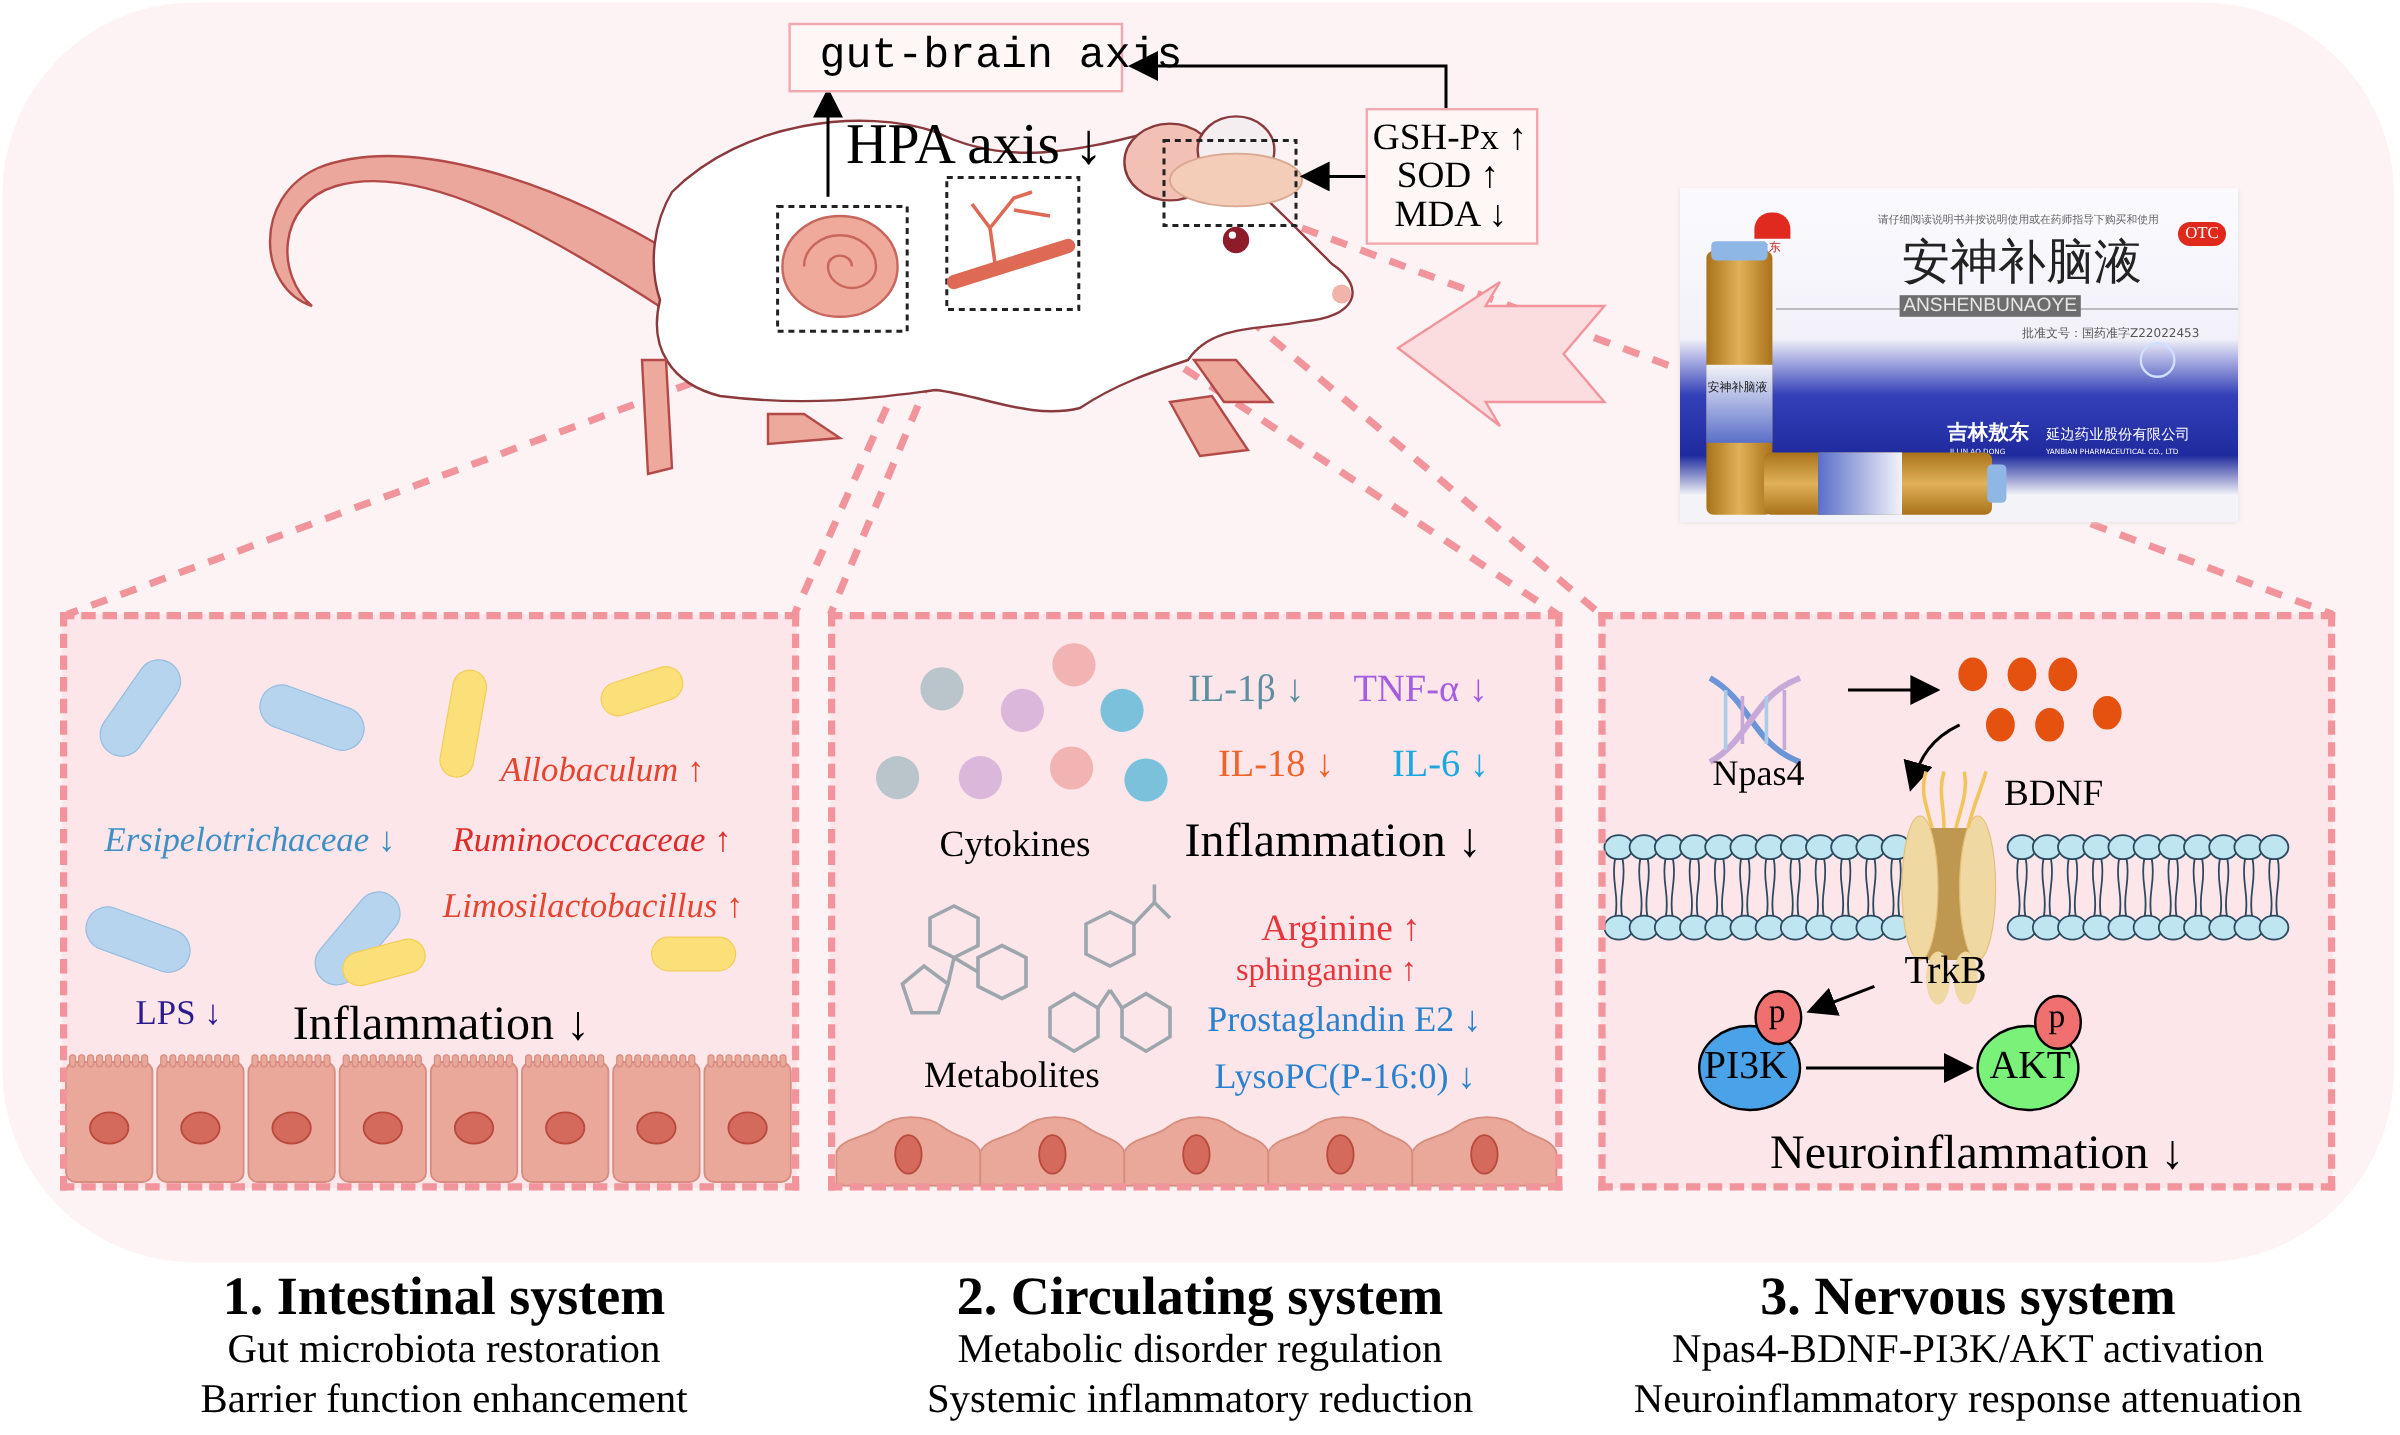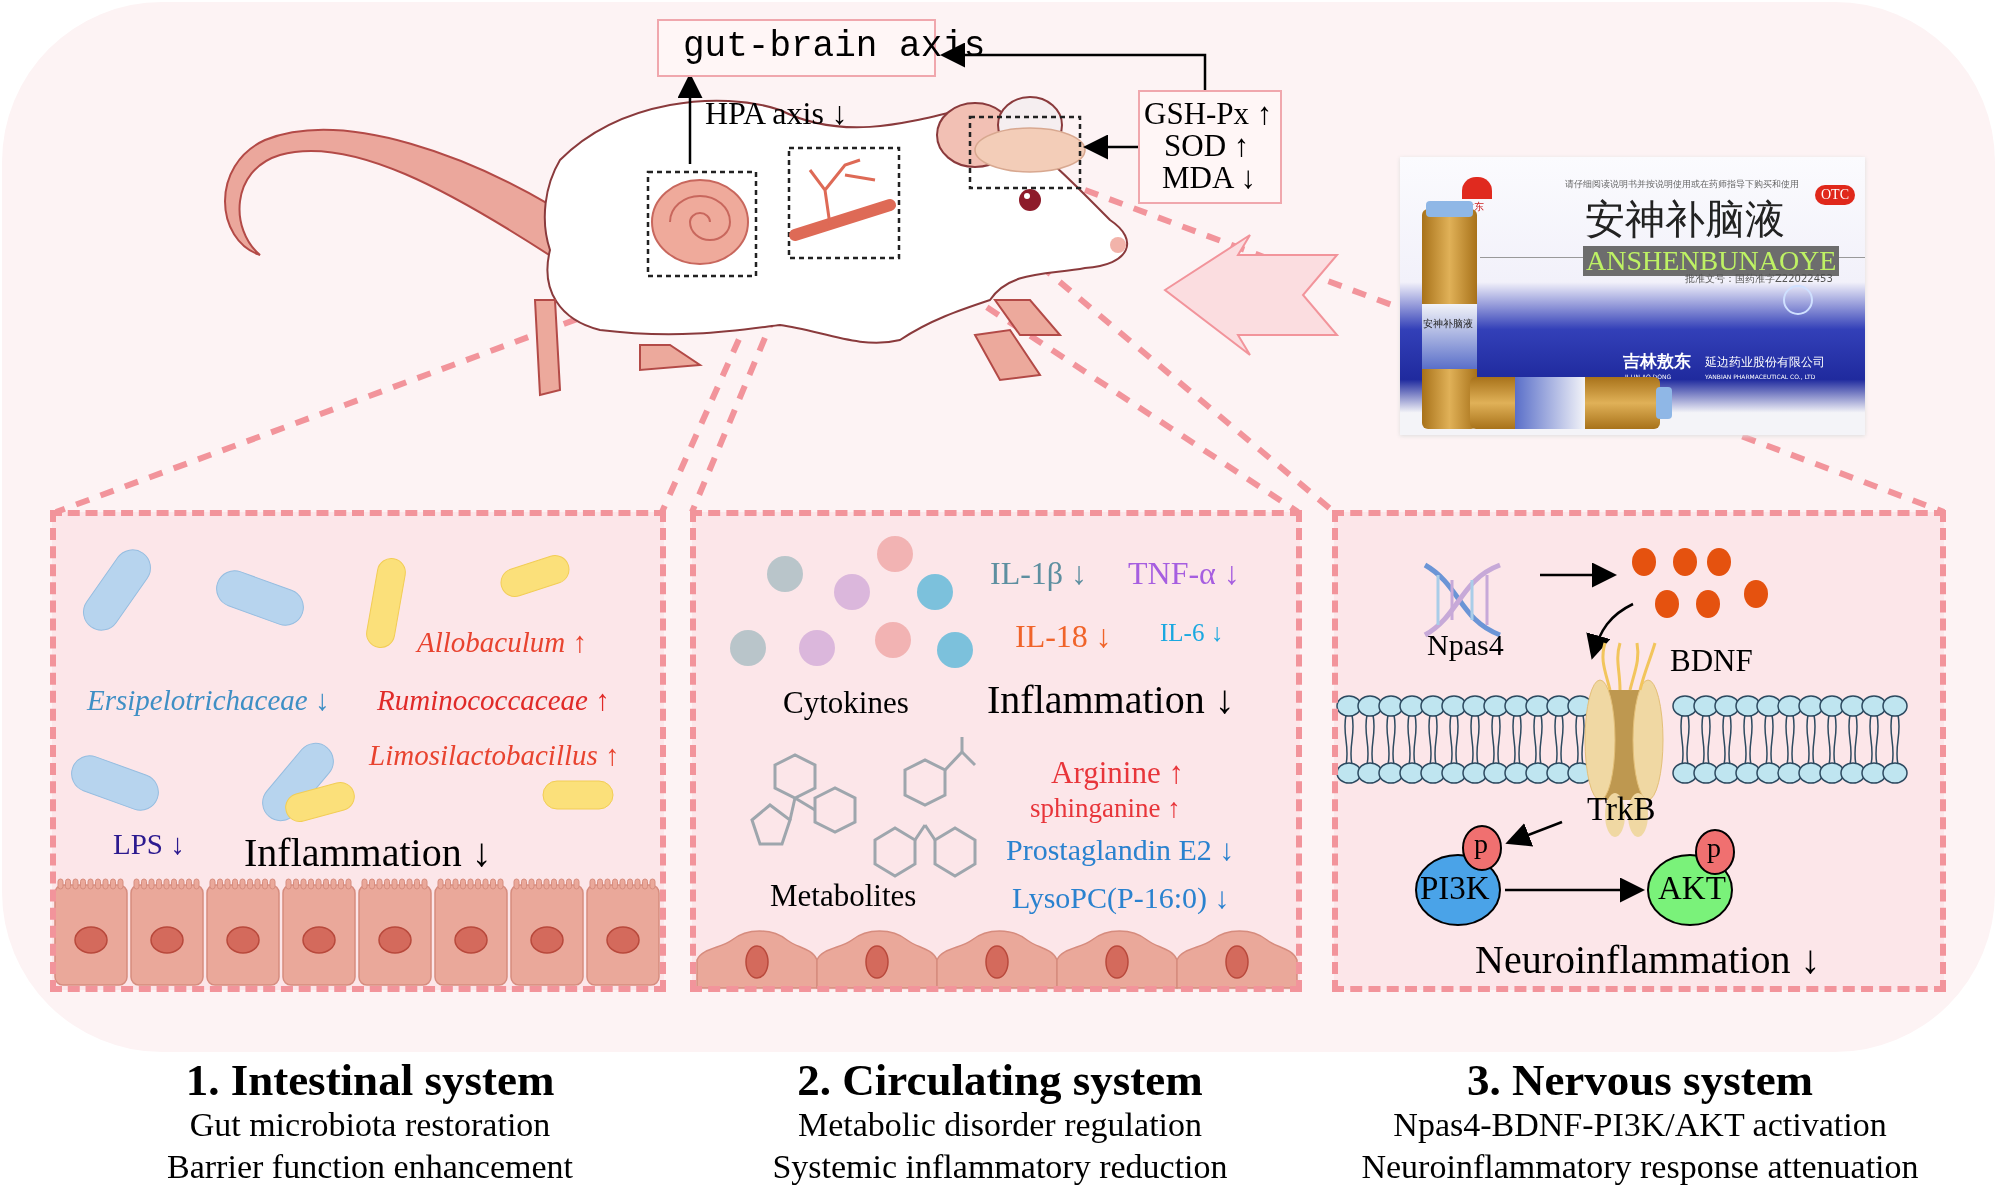--- a/index.html
+++ b/index.html
@@ -399,35 +399,35 @@
   <ellipse cx="1715" cy="852" rx="19" ry="22" fill="#f07070" stroke="#000" stroke-width="2"></ellipse>
 </svg>
 
 <div class="panel-border" style="left:50px;top:510px;width:616px;height:482px;"></div>
 <div class="panel-border" style="left:690px;top:510px;width:612px;height:482px;"></div>
 <div class="panel-border" style="left:1332px;top:510px;width:614px;height:482px;"></div>
 
 <div class="box-text" style="left:657px;top:19px;width:275px;height:54px;font-family:Liberation Mono, monospace;">
   <span class="abs" style="left:24px;top:8px;font-size:36px;">gut-brain axis</span>
 </div>
-<span class="abs" style="left:705px;top:97px;font-size:32px;">HPA axis ↓</span>
+<span class="abs" style="left:705px;top:97px;font-size:48px;">HPA axis ↓</span>
 <div class="box-text" style="left:1138px;top:90px;width:140px;height:110px;">
   <span class="abs" style="left:4px;top:6px;font-size:31px;">GSH-Px ↑</span>
   <span class="abs" style="left:24px;top:38px;font-size:31px;text-align:center;">SOD ↑</span>
   <span class="abs" style="left:22px;top:70px;font-size:31px;">MDA ↓</span>
 </div>
 
 <div style="position:absolute;left:1400px;top:157px;width:465px;height:278px;background:linear-gradient(180deg,#fbfbfe 0%,#f2f1fa 45%,#3340b8 62%,#1f2a9e 80%,#f4f4f8 92%);box-shadow:0 1px 4px #ddd;">
   <div class="abs" style="left:62px;top:20px;width:30px;height:22px;background:#e02a1f;border-radius:14px 14px 0 0;"></div>
   <span class="abs" style="left:64px;top:45px;font-size:10px;color:#c22;font-family:'DejaVu Sans',sans-serif;">敖东</span>
   <span class="abs" style="left:165px;top:23px;font-size:9px;color:#666;font-family:'DejaVu Sans',sans-serif;">请仔细阅读说明书并按说明使用或在药师指导下购买和使用</span>
   <span class="abs" style="left:415px;top:28px;font-size:14px;color:#fff;background:#e0281b;border-radius:12px;padding:3px 6px;">OTC</span>
   <span class="abs" style="left:185px;top:42px;font-size:40px;color:#222;font-family:'DejaVu Serif',serif;">安神补脑液</span>
   <div style="position:absolute;left:80px;right:0;top:100px;height:1px;background:#999;"></div>
-  <span class="abs" style="left:183px;top:89px;font-size:28px;color:#bef264;background:#6d6d6d;padding:1px 3px;font-family:Liberation Serif, serif;">ANSHENBUNAOYE</span>
+  <span class="abs" style="left:183px;top:89px;font-size:16px;color:#e5e5e5;background:#6d6d6d;padding:1px 3px;font-family:Liberation Sans, sans-serif;">ANSHENBUNAOYE</span>
   <span class="abs" style="left:285px;top:117px;font-size:10px;color:#555;font-family:'DejaVu Sans',sans-serif;">批准文号：国药准字Z22022453</span>
   <div class="abs" style="left:383px;top:128px;width:26px;height:26px;border-radius:50%;border:2px solid #cfe0ff;"></div>
   <span class="abs" style="left:223px;top:196px;font-size:17px;color:#fff;font-weight:bold;font-family:'DejaVu Sans',sans-serif;">吉林敖东</span>
   <span class="abs" style="left:305px;top:199px;font-size:12px;color:#fff;font-family:Liberation Sans, sans-serif;">延边药业股份有限公司</span>
   <span class="abs" style="left:225px;top:217px;font-size:6px;color:#fff;font-family:'DejaVu Sans',sans-serif;">JI LIN AO DONG</span>
   <span class="abs" style="left:305px;top:217px;font-size:6px;color:#fff;font-family:'DejaVu Sans',sans-serif;">YANBIAN PHARMACEUTICAL CO., LTD</span>
 
   <div style="position:absolute;left:22px;top:52px;width:55px;height:220px;background:linear-gradient(90deg,#a8721a,#e0b158,#a8721a);border-radius:6px;">
     <div style="position:absolute;left:4px;top:-8px;width:47px;height:16px;background:#8fb7e6;border-radius:4px;"></div>
     <div style="position:absolute;left:0;top:95px;width:55px;height:65px;background:linear-gradient(180deg,#f2f3f8,#5a6fc9);"></div>
@@ -443,21 +443,21 @@
 <span class="abs italic" style="left: 417px; top: 628px; font-size: 29px; color: rgb(232, 67, 47);" id="t0"><span>Allobaculum</span> <span style="font-style:normal">↑</span></span>
 <span class="abs italic" style="left: 87px; top: 686px; font-size: 29px; color: rgb(63, 143, 197);" id="t1"><span>Ersipelotrichaceae</span> <span style="font-style:normal">↓</span></span>
 <span class="abs italic" style="left: 377px; top: 686px; font-size: 29px; color: rgb(224, 42, 40);" id="t2"><span>Ruminococcaceae</span> <span style="font-style:normal">↑</span></span>
 <span class="abs italic" style="left: 369px; top: 741px; font-size: 29px; color: rgb(232, 67, 47);" id="t3"><span>Limosilactobacillus</span> <span style="font-style:normal">↑</span></span>
 <span class="abs" style="left: 113px; top: 830px; font-size: 29px; color: rgb(44, 26, 143);" id="lps">LPS ↓</span>
 <span class="abs" style="left:244px;top:833px;font-size:40px;">Inflammation ↓</span>
 
 <span class="abs" style="left: 990px; top: 557px; font-size: 32px; color: rgb(93, 143, 160);" id="c0">IL-1β ↓</span>
 <span class="abs" style="left: 1128px; top: 557px; font-size: 32px; color: rgb(166, 94, 224);" id="c1">TNF-α ↓</span>
 <span class="abs" style="left: 1015px; top: 620px; font-size: 32px; color: rgb(240, 100, 42);" id="c2">IL-18 ↓</span>
-<span class="abs" style="left: 1160px; top: 620px; font-size: 25px; color: rgb(26, 168, 224); text-align: right;" id="c3">IL-6 ↓</span>
+<span class="abs" style="left: 1160px; top: 620px; font-size: 32px; color: rgb(26, 168, 224); text-align: right;" id="c3">IL-6 ↓</span>
 <span class="abs" style="left:783px;top:687px;font-size:31px;">Cytokines</span>
 <span class="abs" style="left:987px;top:680px;font-size:40px;">Inflammation ↓</span>
 <span class="abs" style="left: 1051px; top: 757px; font-size: 31px; color: rgb(232, 53, 58);" id="m0">Arginine ↑</span>
 <span class="abs" style="left: 1030px; top: 795px; font-size: 27px; color: rgb(232, 53, 58);" id="m1">sphinganine ↑</span>
 <span class="abs" style="left: 1006px; top: 835px; font-size: 30px; color: rgb(42, 130, 207);" id="m2">Prostaglandin E2 ↓</span>
 <span class="abs" style="left: 1012px; top: 883px; font-size: 30px; color: rgb(42, 130, 207);" id="m3">LysoPC(P-16:0) ↓</span>
 <span class="abs" style="left:770px;top:880px;font-size:31px;">Metabolites</span>
 
 <span class="abs" style="left:1427px;top:630px;font-size:30px;">Npas4</span>
 <span class="abs" style="left:1670px;top:645px;font-size:31px;">BDNF</span>

